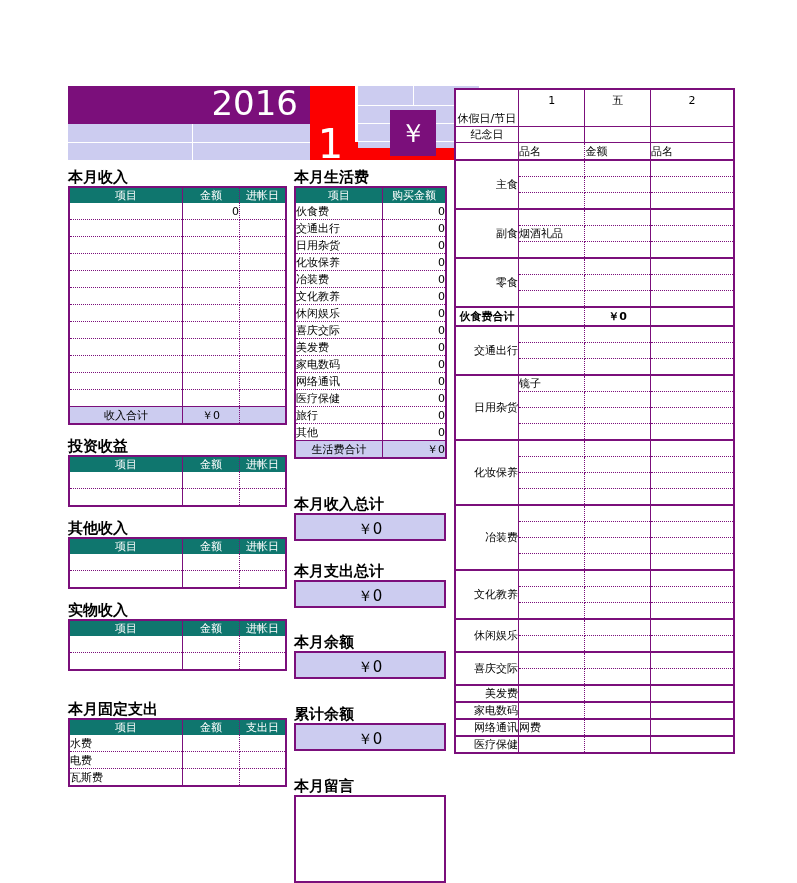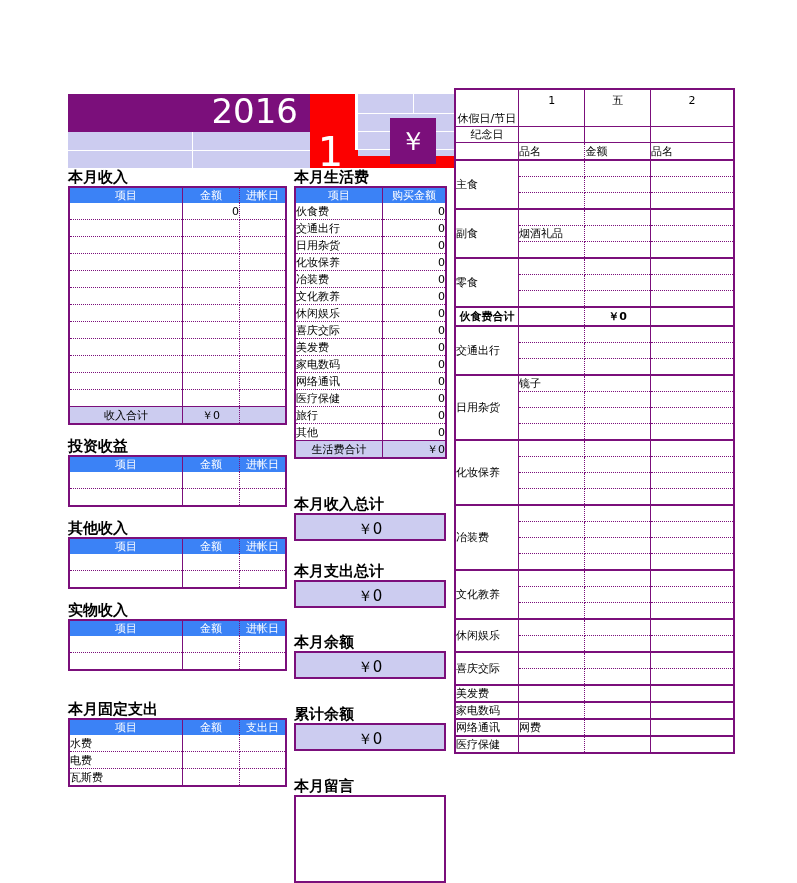--- a/index.html
+++ b/index.html
@@ -8,21 +8,21 @@
     font-family:"DejaVu Sans","Liberation Sans",sans-serif;
     font-size:11px;color:#000;
     -webkit-font-smoothing:none;
   }
   .abs{position:absolute;}
 
   
   
 
   
-  #banner{left:68px;top:86px;width:412px;height:74px;margin-top:8px;}
+  #banner{left:68px;top:86px;width:412px;height:74px;}
   .yearbox{left:0;top:0;width:242px;height:38px;background:#7b0f7b;}
   .yeartext{position:absolute;right:12px;top:-2px;font-size:34px;color:#fff;
             font-family:"DejaVu Sans","Liberation Sans",sans-serif;font-weight:400;line-height:38px;}
   .lav1{left:0;top:38px;width:125px;height:18px;background:#ccccf0;border-right:1px solid #fff;box-sizing:border-box;}
   .lav2{left:125px;top:38px;width:117px;height:18px;background:#ccccf0;}
   .lav3{left:0;top:57px;width:125px;height:17px;background:#ccccf0;border-right:1px solid #fff;box-sizing:border-box;}
   .lav4{left:125px;top:57px;width:117px;height:17px;background:#ccccf0;}
   .monthbox{left:242px;top:0;width:45px;height:74px;background:#fc0000;}
   .monthtext{position:absolute;left:0;right:4px;bottom:-4px;text-align:center;font-size:40px;
              color:#fff;line-height:40px;}
@@ -36,21 +36,21 @@
   .yenbox{left:322px;top:24px;width:46px;height:46px;background:#7b0f7b;
           color:#fff;font-size:26px;text-align:center;line-height:46px;}
 
   
   .sect-title{font-size:15px;font-weight:bold;color:#000;white-space:nowrap;
               font-family:"DejaVu Sans","Liberation Sans",sans-serif;}
 
   
   table.sheet{border-collapse:collapse;table-layout:fixed;}
   table.sheet td,table.sheet th{padding:0;margin:0;font-weight:normal;}
-  .hdr{background:#3b82f6;color:#ffffff;text-align:center;font-size:11px;height:15px;}
+  .hdr{background:#0f766e;color:#ffffff;text-align:center;font-size:11px;height:15px;}
   .cell{background:#ffffff;height:16px;font-size:11px;}
   .dotb{border-bottom:1px dotted #7b0f7b;}
   .solb{border-bottom:1px solid #7b0f7b;}
   .dotr{border-right:1px dotted #7b0f7b;}
   .solr{border-right:1px solid #7b0f7b;}
   .total{background:#ccccf0;text-align:center;font-size:11px;height:16px;}
   .outer{border:2px solid #7b0f7b;}
   .txtL{text-align:left;padding-left:2px;}
   .txtR{text-align:right;padding-right:3px;}
   .txtC{text-align:center;}
@@ -63,21 +63,21 @@
   
   #daily{left:454px;top:88px;}
   table.daily{border-collapse:collapse;table-layout:fixed;border:2px solid #7b0f7b;}
   table.daily td{padding:0;font-size:11px;background:#fff;}
   .d-corner{background:#7b0f7b;color:#fff;text-align:center;font-size:12px;height:21px;}
   .d-day{text-align:center;font-size:15px;height:21px;border-right:1px dotted #7b0f7b;border-left:1px solid #7b0f7b;}
   .d-daylast{text-align:center;font-size:15px;height:21px;border-left:1px solid #7b0f7b;}
   .d-lbl{text-align:center;font-size:11px;height:15px;border-bottom:1px solid #7b0f7b;border-right:1px solid #7b0f7b;margin-top:8px;}
   .d-blank{border-bottom:1px solid #7b0f7b;}
   .d-subhdr{background:#ccccf0;text-align:left;height:16px;border-bottom:2px solid #7b0f7b;}
-  .d-cat{text-align:left;font-size:12px;border-right:1px solid #7b0f7b;border-bottom:2px solid #7b0f7b;}
+  .d-cat{text-align:right;font-size:12px;border-right:1px solid #7b0f7b;border-bottom:2px solid #7b0f7b;}
   .d-in{height:15px;}
   .d-tot{background:#ccccf0;text-align:center;height:17px;border-bottom:2px solid #7b0f7b;border-top:2px solid #7b0f7b;font-weight:bold;}
 </style>
 <style>.solb2{border-bottom:2px solid #7b0f7b;}</style></head>
 <body>
 
 <div class="abs" id="banner">
   <div class="abs yearbox">
     <span class="yeartext">2016</span>
   </div>

